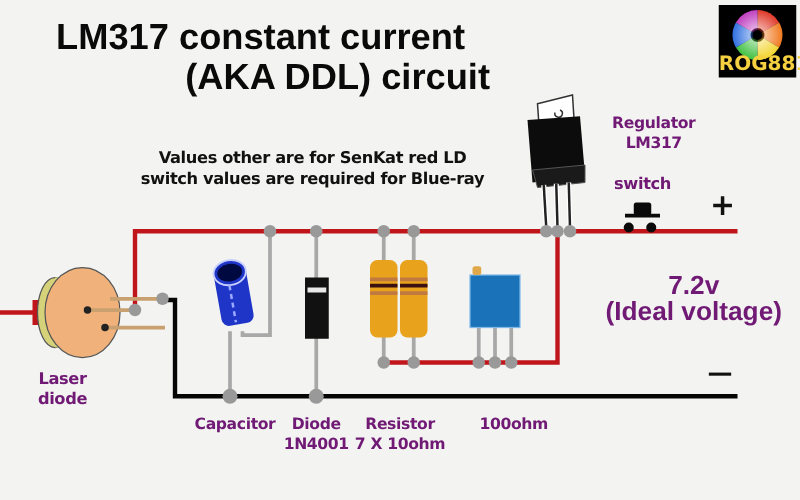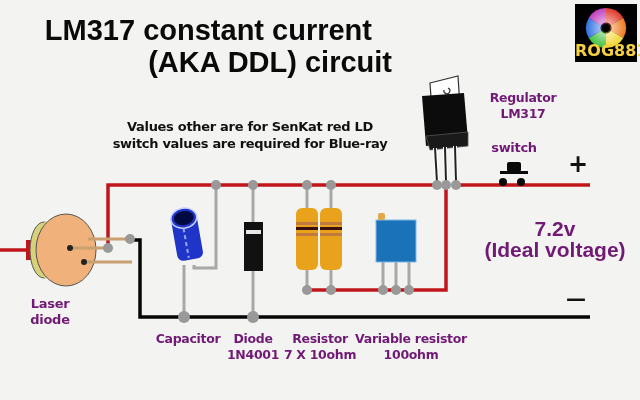--- a/index.html
+++ b/index.html
@@ -182,15 +182,14 @@
   <div>Diode</div>
   <div>1N4001</div>
 </div>
 
 <div class="lbl" style="left:280px; top:331px; width:80px;">
   <div>Resistor</div>
   <div>7 X 10ohm</div>
 </div>
 
 <div class="lbl" style="left:354px; top:331px; width:114px;">
-  <div>Variable resistor</div>
   <div>100ohm</div>
 </div>
 
 </body></html>

